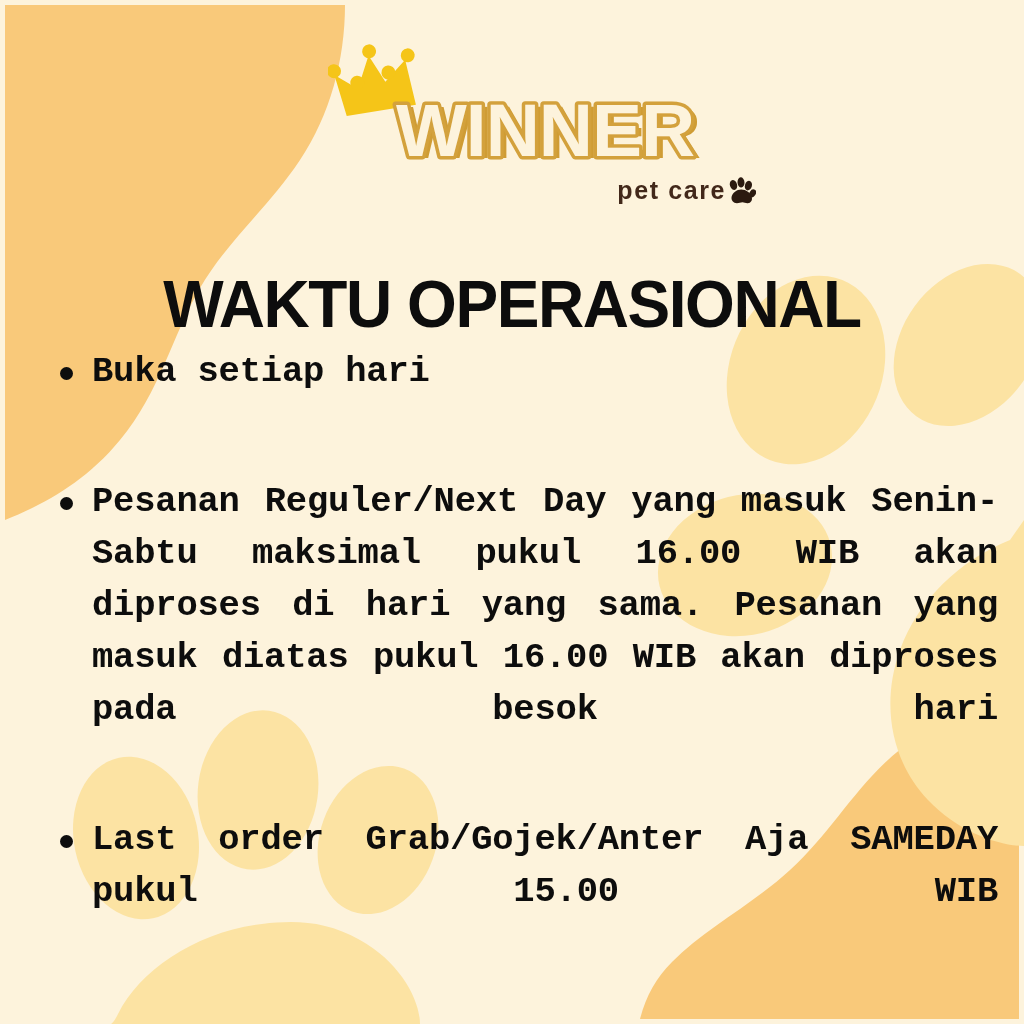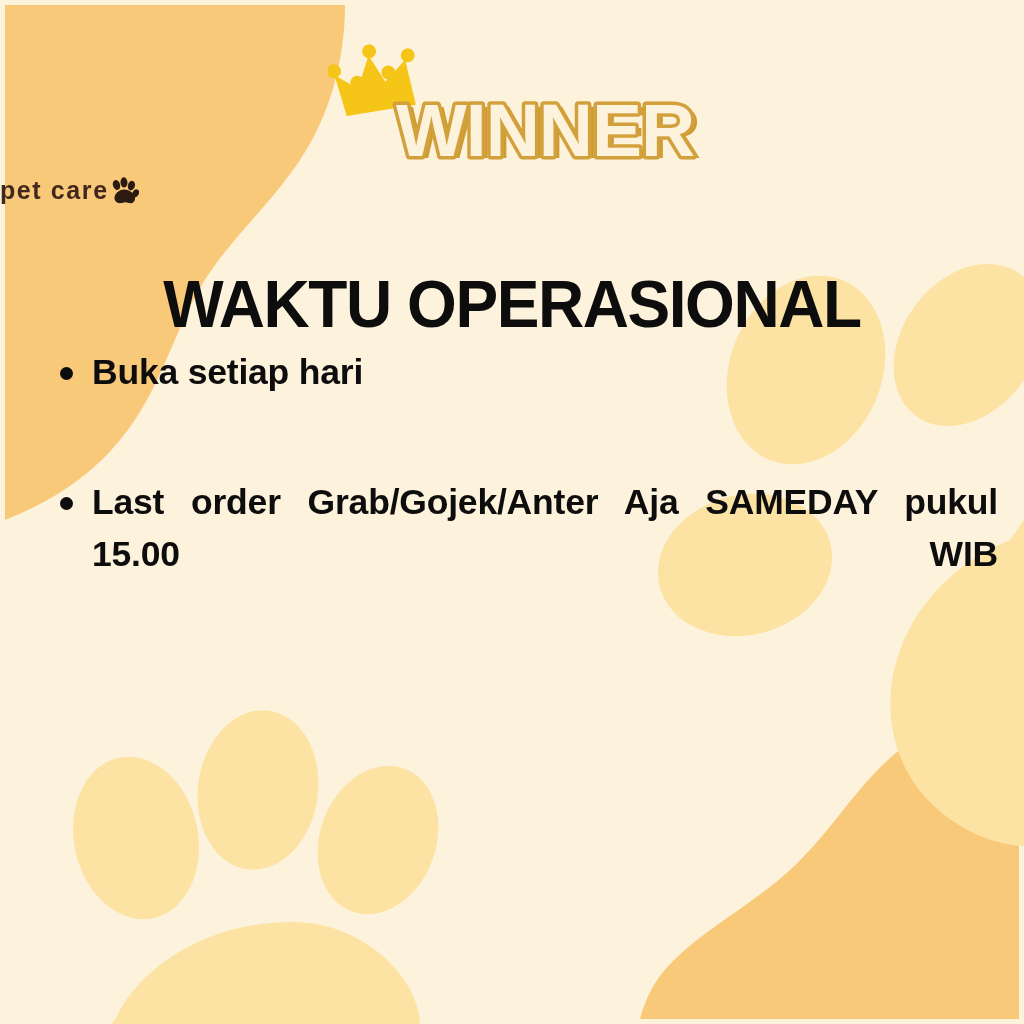--- a/index.html
+++ b/index.html
@@ -66,21 +66,23 @@
     font-size: 75px;
     letter-spacing: -1px;
     fill: #cf9c34;
   }
   #tagline-row {
     position: absolute;
     left: 0;
     top: 144px;
     width: 724px;
     display: flex;
+    justify-content: flex-end;
     align-items: center;
+    padding-left: 32px;
   }
   #tagline-text {
     font-family: "Liberation Sans", sans-serif;
     font-weight: bold;
     font-size: 25px;
     letter-spacing: 1.6px;
     color: #42281a;
     line-height: 1;
   }
   #tagline-paw {
@@ -115,21 +117,21 @@
     width: 952px;
     z-index: 3;
     margin: 0;
     padding: 0;
     list-style: none;
   }
   .list-item {
     position: relative;
     padding-left: 46px;
     margin-bottom: 26px;
-    font-family: Liberation Sans, sans-serif;
+    font-family: Liberation Mono, monospace;
     font-weight: bold;
     font-size: 35.5px;
     line-height: 52px;
     color: #0d0d0d;
     text-align: justify;
     letter-spacing: -0.2px;
   }
   .list-item:last-child { margin-bottom: 0; }
   .list-item .bullet-dot {
     position: absolute;
@@ -217,20 +219,24 @@
   <h1 id="page-title">WAKTU OPERASIONAL</h1>
 
   <ul id="info-list">
 
     <li class="list-item no-justify">
       <span class="bullet-dot"></span>
       <span class="item-text">Buka setiap hari</span>
     </li>
 
 
+    <li class="list-item">
+      <span class="bullet-dot"></span>
+      <span class="item-text">Pesanan Reguler/Next Day yang masuk Senin-Sabtu maksimal pukul 16.00 WIB akan diproses di hari yang sama. Pesanan yang masuk diatas pukul 16.00 WIB akan diproses pada besok hari</span>
+    </li>
 
     <li class="list-item">
       <span class="bullet-dot"></span>
       <span class="item-text">Last order Grab/Gojek/Anter Aja SAMEDAY pukul 15.00 WIB</span>
     </li>
 
   </ul>
 
 </div>
 

